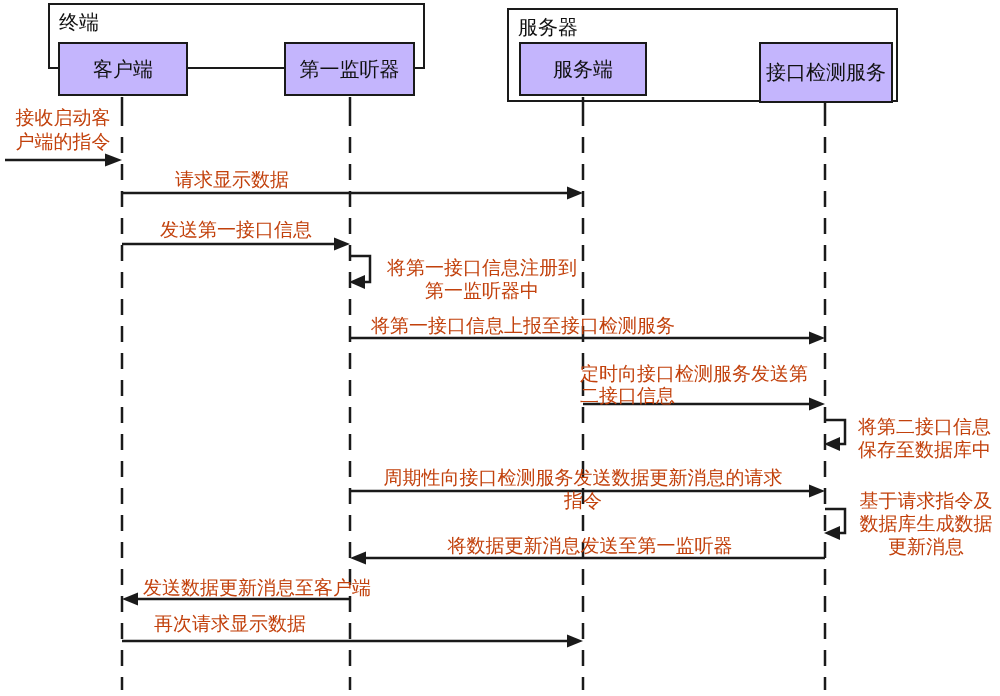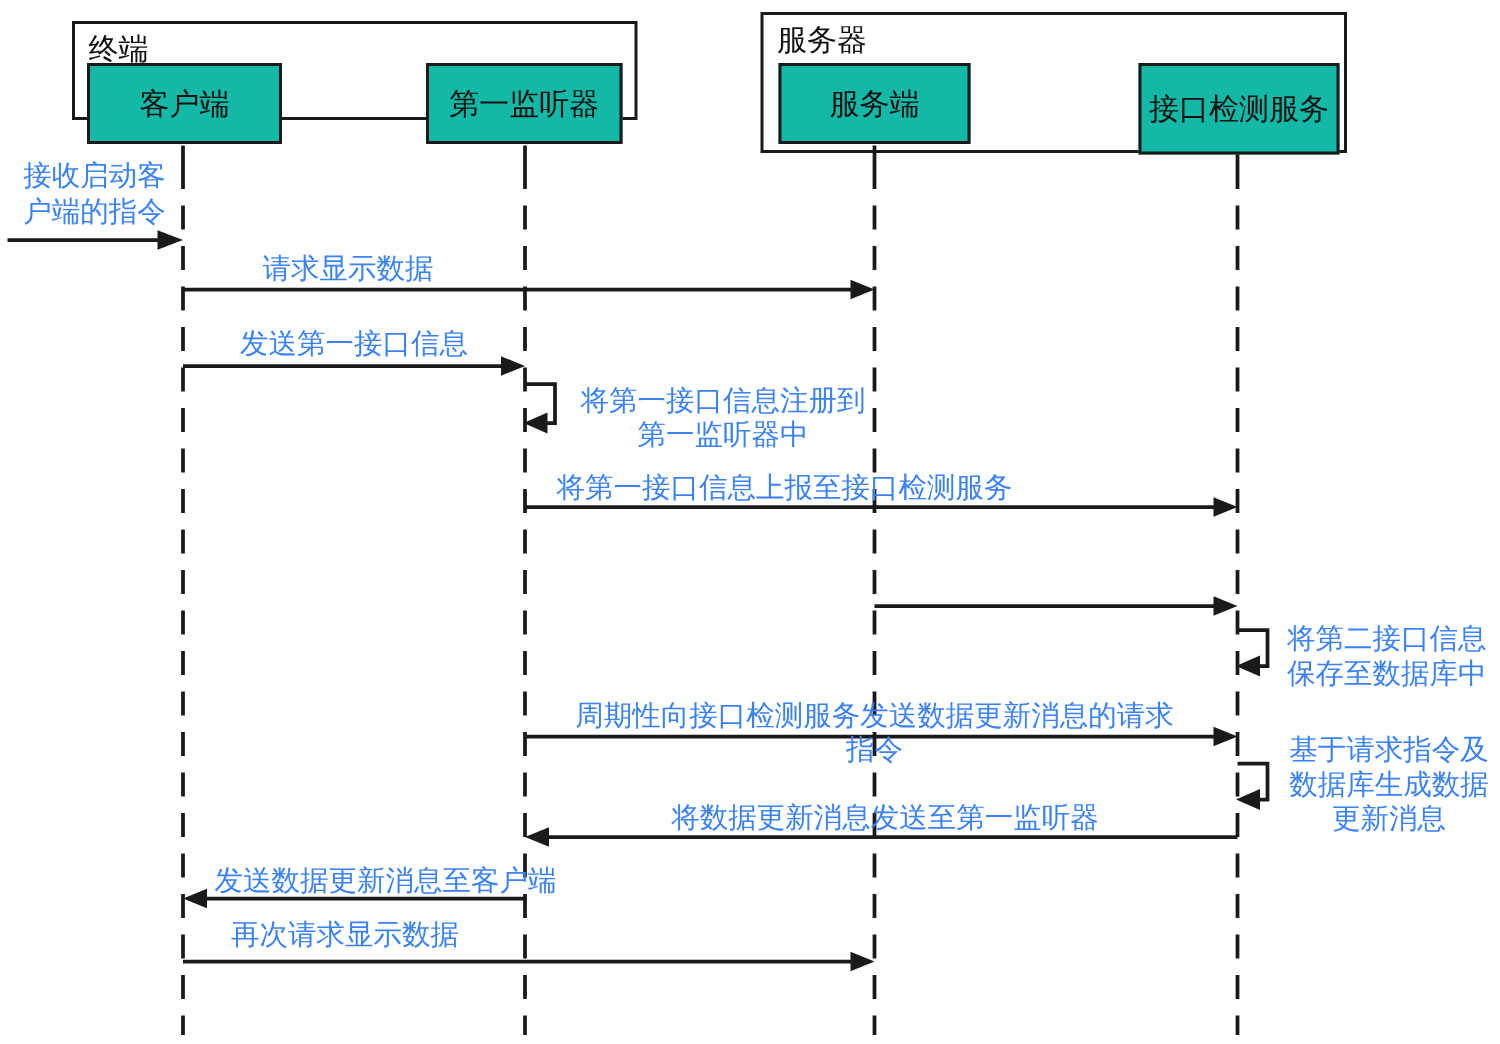--- a/index.html
+++ b/index.html
@@ -22,31 +22,31 @@
     position:absolute;
     left:9px;top:5px;
     font-size:20px;
     line-height:24px;
     white-space:nowrap;
   }
   .pbox{
     position:absolute;
     border:2.5px solid #1a1a1a;
     box-sizing:border-box;
-    background:#14b8a6;
+    background:#c4b5fd;
     display:flex;align-items:center;justify-content:center;
     font-size:20px;
     white-space:nowrap;
   }
   .msg{
     position:absolute;
     font-size:19px;
     line-height:23px;
     white-space:pre-line;
-    color:#3b82f6;
+    color:#c2410c;
   }
   .msg.center{transform:translateX(-50%);text-align:center;}
   .msg.blockcenter{text-align:center;}
 </style>
 </head>
 <body>
 
 <div class="canvas">
 
   <svg class="layer" width="1000" height="696" viewBox="0 0 1000 696">
@@ -124,21 +124,21 @@
         <polygon points="122,599 138,592.5 138,605.5" fill="#1a1a1a" stroke="none"></polygon>
       </g>
 
       <g>
         <line x1="122" y1="641" x2="568" y2="641"></line>
         <polygon points="583,641 567,634.5 567,647.5" fill="#1a1a1a" stroke="none"></polygon>
       </g>
     </g>
   </svg>
 
-  <div class="group" style="left:48px;top:14px;width:377px;height:66px;">
+  <div class="group" style="left:48px;top:3px;width:377px;height:66px;">
     <span class="group-label">终端</span>
   </div>
   <div class="group" style="left:507px;top:8px;width:391px;height:94px;">
     <span class="group-label">服务器</span>
   </div>
 
   <div class="pbox" style="left:58px;top:42px;width:130px;height:54px;">
     <span>客户端</span>
   </div>
   <div class="pbox" style="left:284px;top:42px;width:131px;height:54px;">
@@ -156,20 +156,22 @@
 
   <div class="msg center" style="left:232px;top:168px;">请求显示数据</div>
 
   <div class="msg center" style="left:236px;top:218px;">发送第一接口信息</div>
 
   <div class="msg center" style="left:482px;top:256px;">将第一接口信息注册到
 第一监听器中</div>
 
   <div class="msg center" style="left:523px;top:314px;">将第一接口信息上报至接口检测服务</div>
 
+  <div class="msg" style="left:580px;top:363px;width:250px;line-height:22px;">定时向接口检测服务发送第
+二接口信息</div>
 
   <div class="msg" style="left:858px;top:415px;width:140px;">将第二接口信息
 保存至数据库中</div>
 
   <div class="msg center" style="left:583px;top:466px;">周期性向接口检测服务发送数据更新消息的请求指令</div>
 
   <div class="msg center" style="left:926px;top:489px;width:142px;">基于请求指令及
 数据库生成数据
 更新消息</div>
 

